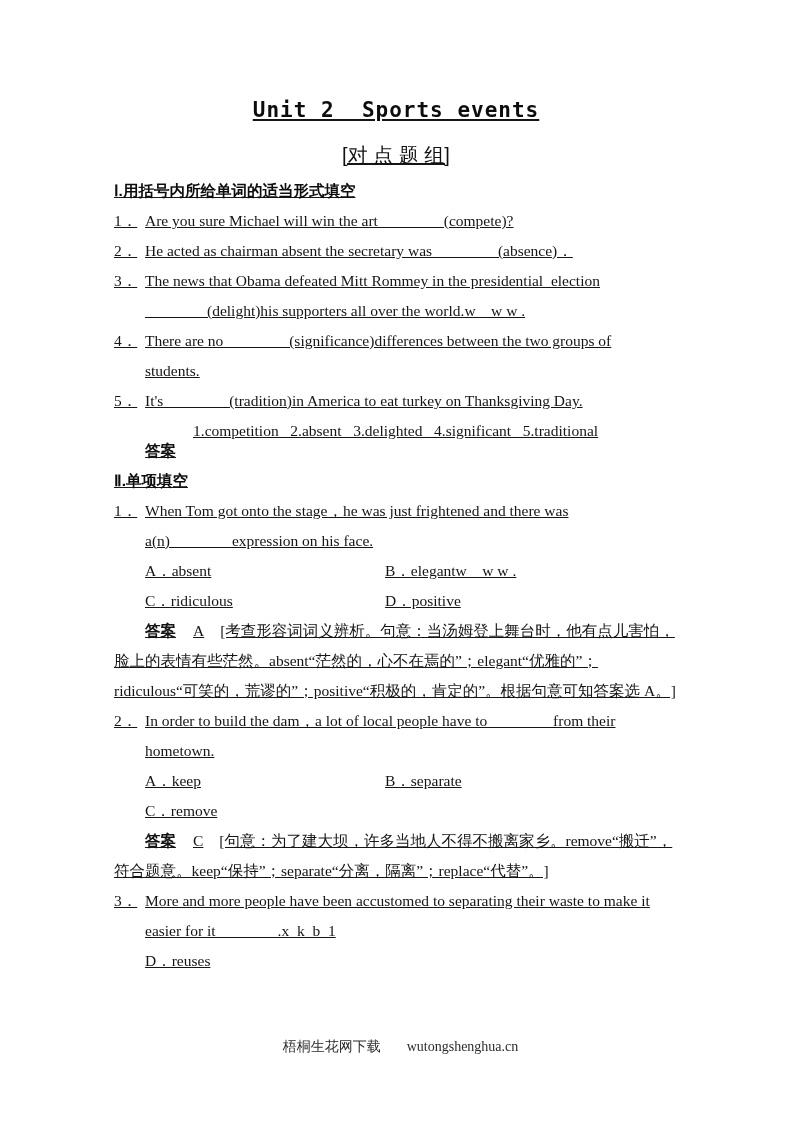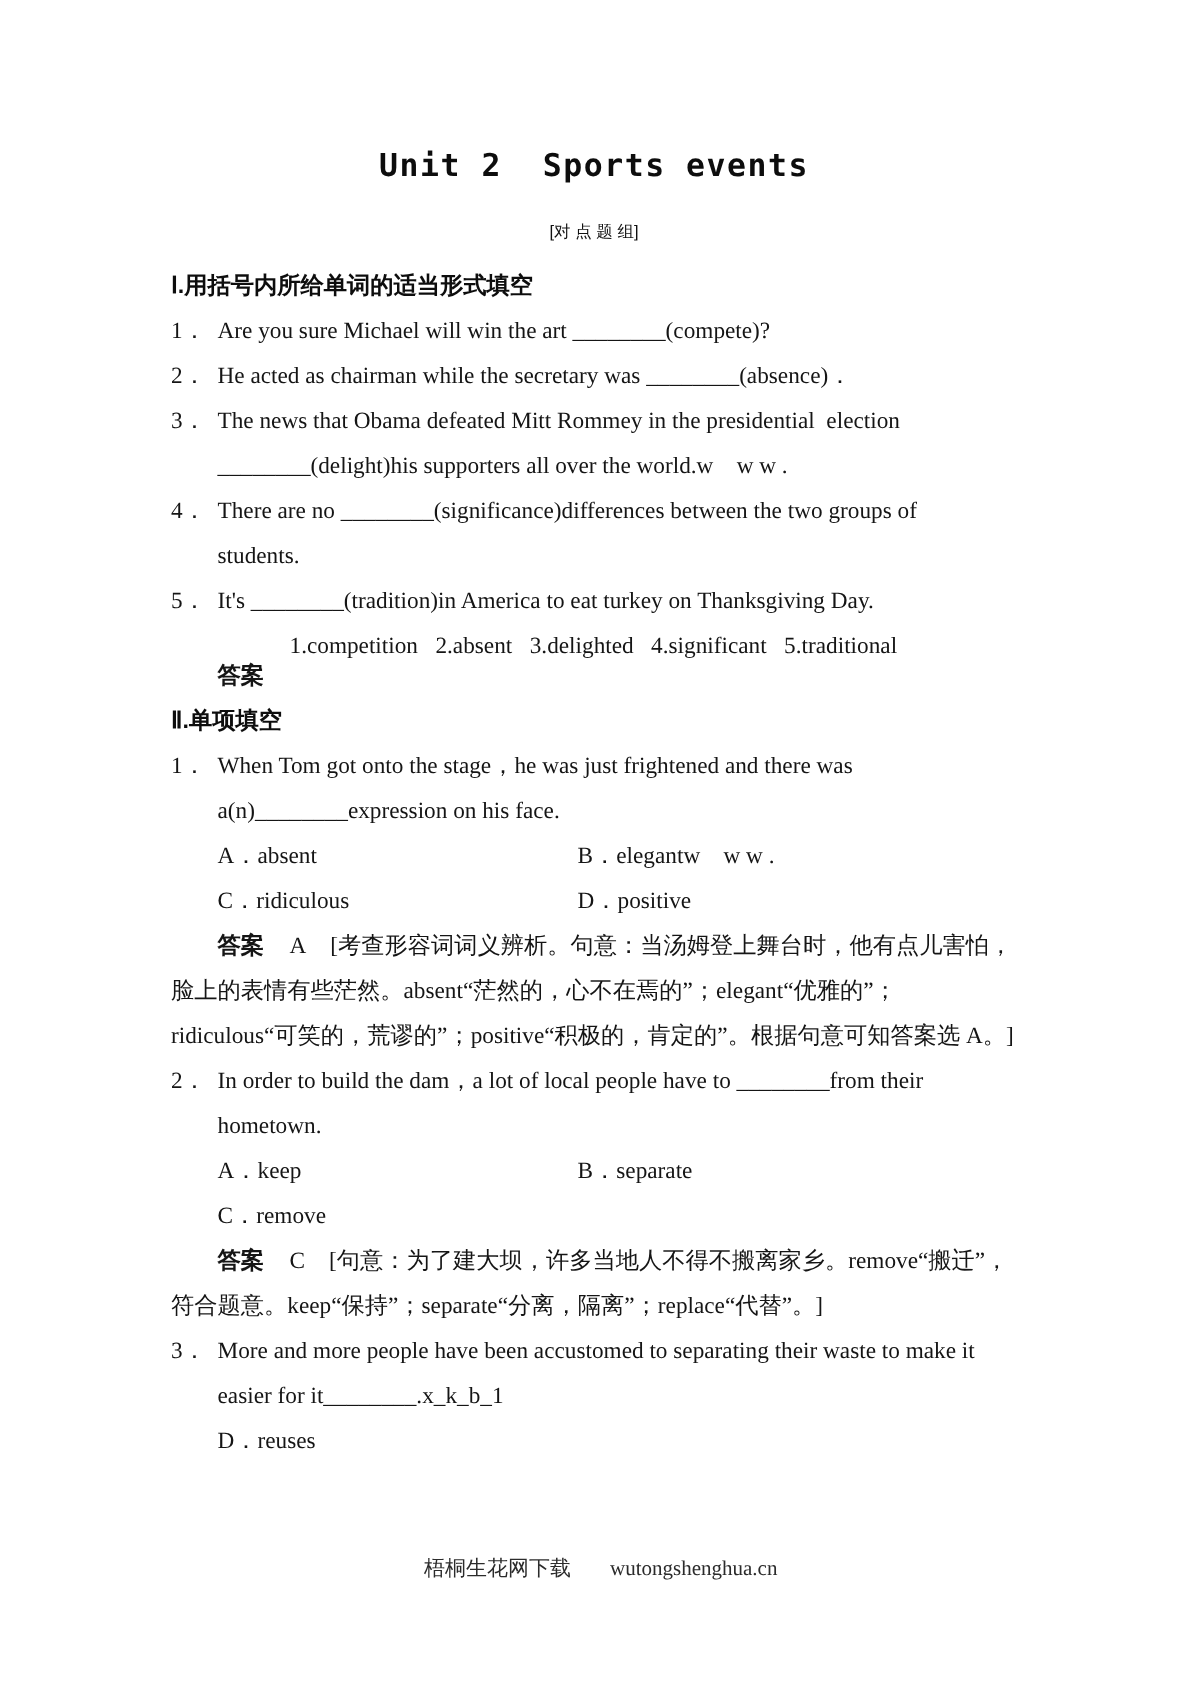--- a/index.html
+++ b/index.html
@@ -7,36 +7,36 @@
   body {
     width: 793px;
     height: 1122px;
     margin: 0 auto;
     font-family: "Liberation Serif", serif;
     font-size: 15.5px;
     color: #151515;
     overflow: hidden;
     position: relative;
   }
-  .sheet { padding: 96px 115px 0 114px; }
+  .sheet { padding: 96px 115px 0 114px; text-decoration: underline; }
 
   .doc-title {
     text-align: center;
     font-family: "DejaVu Sans Mono", monospace;
     font-weight: 700;
     font-size: 21px;
     line-height: 28px;
     letter-spacing: 1px;
     white-space: pre;
     color: #0d0d0d;
   }
   .doc-subtitle {
     text-align: center;
     font-family: "Liberation Sans", sans-serif;
-    font-size: 11px;
+    font-size: 20px;
     line-height: 22px;
     margin-top: 20px;
     white-space: pre;
     color: #111;
   }
   .section-heading {
     font-family: "Liberation Sans", sans-serif;
     font-weight: 700;
     font-size: 15.5px;
     line-height: 30px;
@@ -109,21 +109,21 @@
   <div class="q-item">
     <span class="q-num">1．</span>
     <div class="q-body">
       <div class="q-line">Are you sure Michael will win the art ________(compete)?</div>
     </div>
   </div>
 
   <div class="q-item">
     <span class="q-num">2．</span>
     <div class="q-body">
-      <div class="q-line">He acted as chairman while the secretary was ________(absence)．</div>
+      <div class="q-line">He acted as chairman absent the secretary was ________(absence)．</div>
     </div>
   </div>
 
   <div class="q-item">
     <span class="q-num">3．</span>
     <div class="q-body">
       <div class="q-line">The news that Obama defeated Mitt Rommey in the presidential  election</div>
       <div class="q-line">________(delight)his supporters all over the world.w    w w .</div>
     </div>
   </div>

